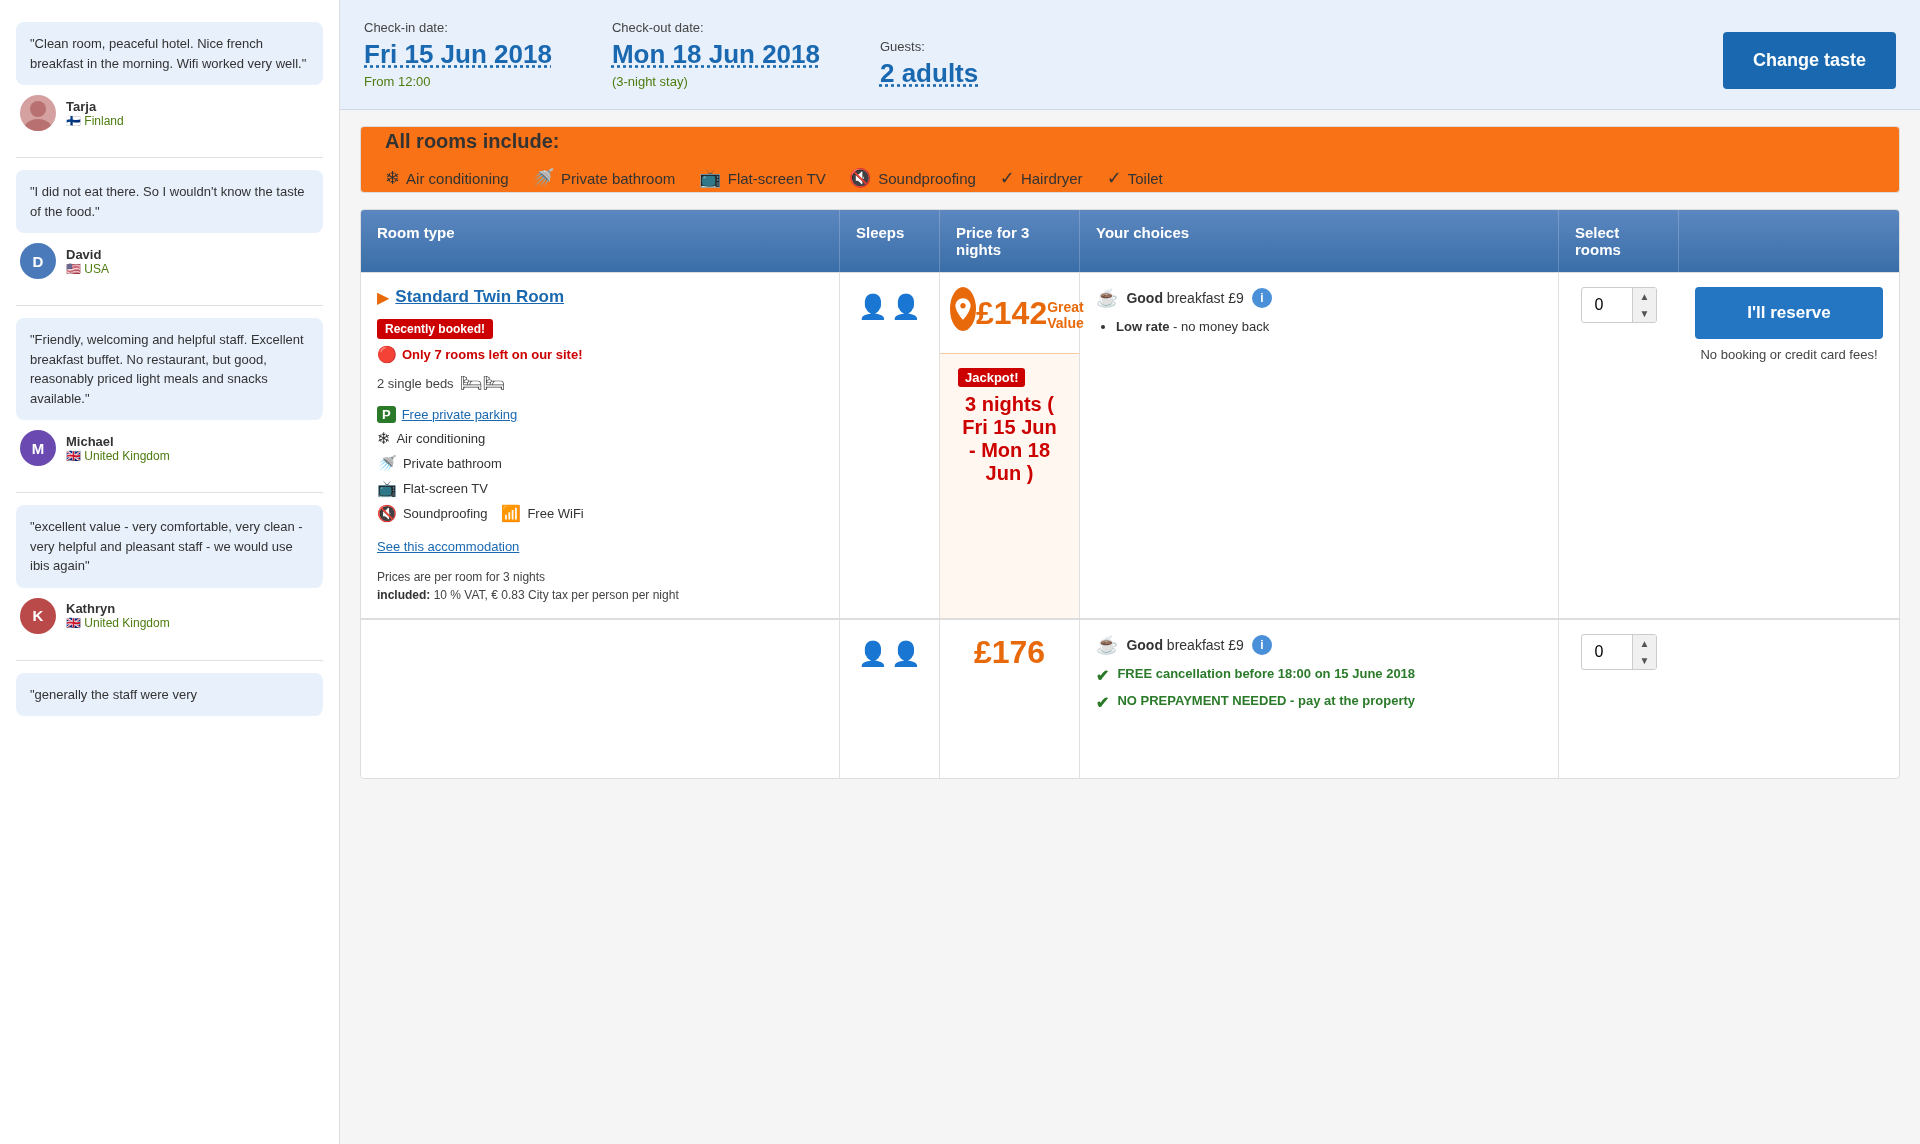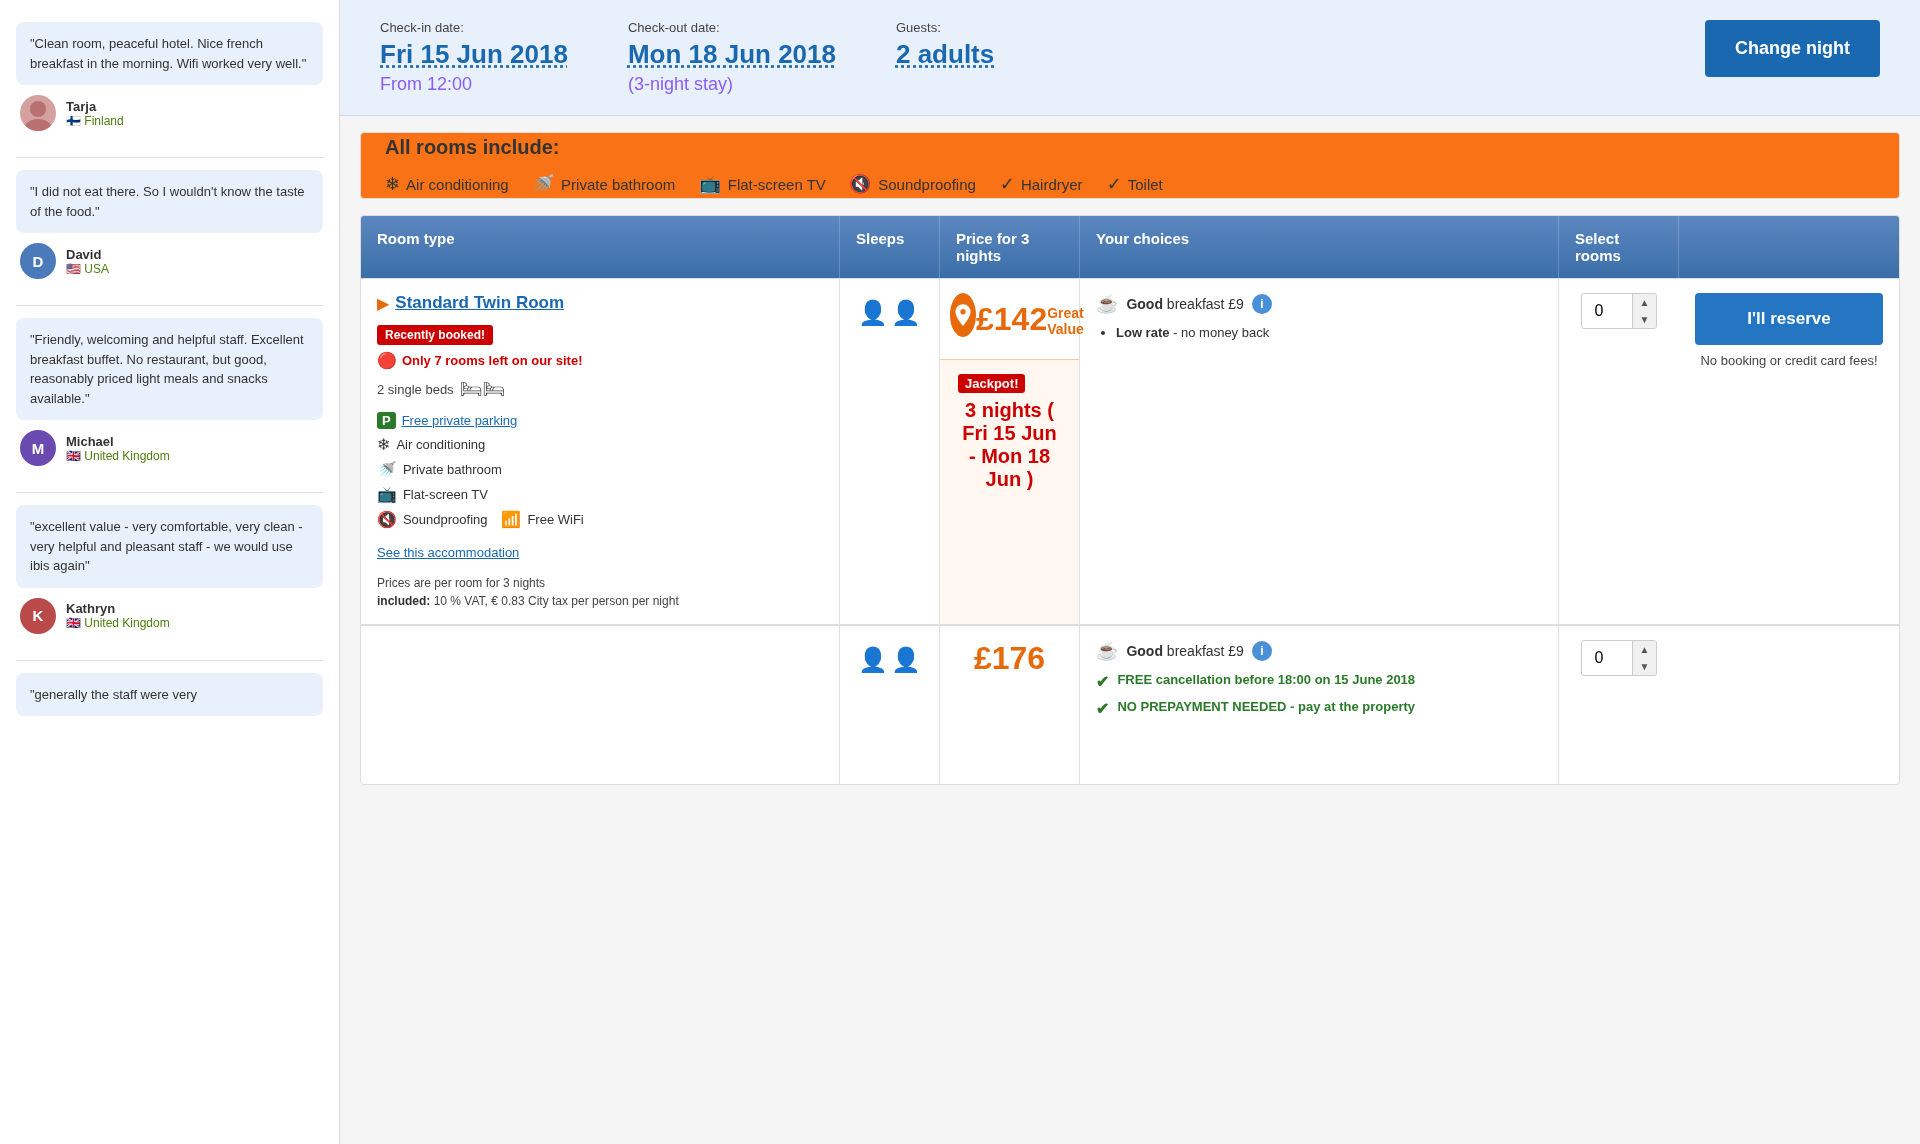--- a/index.html
+++ b/index.html
@@ -14,25 +14,25 @@
     .reviewer-avatar { width: 36px; height: 36px; border-radius: 50%; display: flex; align-items: center; justify-content: center; font-weight: bold; font-size: 15px; color: #fff; flex-shrink: 0; }
     .reviewer-info { display: flex; flex-direction: column; }
     .reviewer-name { font-weight: bold; font-size: 13px; }
     .reviewer-country { font-size: 12px; color: #4d7c0f; }
     .divider { border: none; border-top: 1px solid #e0e0e0; margin: 0 16px; }
 
     
     .main { flex: 1; padding: 0; background: #f5f5f5; }
 
     
-    .search-bar { background: #e8f0fb; padding: 20px 40px; display: flex; align-items: flex-start; gap: 60px; border-bottom: 1px solid #cdd8e8; }
+    .search-bar { background: #e8f0fb; padding: 20px 24px; display: flex; align-items: flex-end; gap: 60px; border-bottom: 1px solid #cdd8e8; }
     .search-field { display: flex; flex-direction: column; }
     .search-label { font-size: 13px; color: #444; margin-bottom: 4px; }
     .search-value { font-size: 26px; font-weight: bold; color: #1a69b0; text-decoration: underline; text-decoration-style: dotted; }
-    .search-sub { font-size: 18px; color: #8b5cf6; margin-top: 4px; }
+    .search-sub { font-size: 13px; color: #4d7c0f; margin-top: 4px; }
     .change-search-btn { margin-left: auto; background: #1a69b0; color: #fff; border: none; padding: 18px 30px; font-size: 18px; font-weight: bold; cursor: pointer; border-radius: 4px; white-space: nowrap; }
 
     
     .amenities-box { background: #f97316; border: 1px solid #ddd; border-radius: 4px; margin: 16px 20px; padding: 3px 24px; }
     .amenities-title { font-size: 20px; font-weight: bold; margin-bottom: 14px; color: #333; }
     .amenities-list { display: flex; align-items: center; gap: 24px; flex-wrap: wrap; }
     .amenity-item { display: flex; align-items: center; gap: 6px; font-size: 15px; color: #333; }
     .amenity-icon { font-size: 18px; }
 
     
@@ -172,21 +172,21 @@
       </div>
       <div class="search-field">
         <span class="search-label">Check-out date:</span>
         <span class="search-value">Mon 18 Jun 2018</span>
         <span class="search-sub">(3-night stay)</span>
       </div>
       <div class="search-field">
         <span class="search-label">Guests:</span>
         <span class="search-value">2 adults</span>
       </div>
-      <button class="change-search-btn">Change night</button>
+      <button class="change-search-btn">Change taste</button>
     </div>
 
     <div class="amenities-box">
       <div class="amenities-title">All rooms include:</div>
       <div class="amenities-list">
         <div class="amenity-item">
           <span class="amenity-icon">❄</span>
           <span>Air conditioning</span>
         </div>
         <div class="amenity-item">

